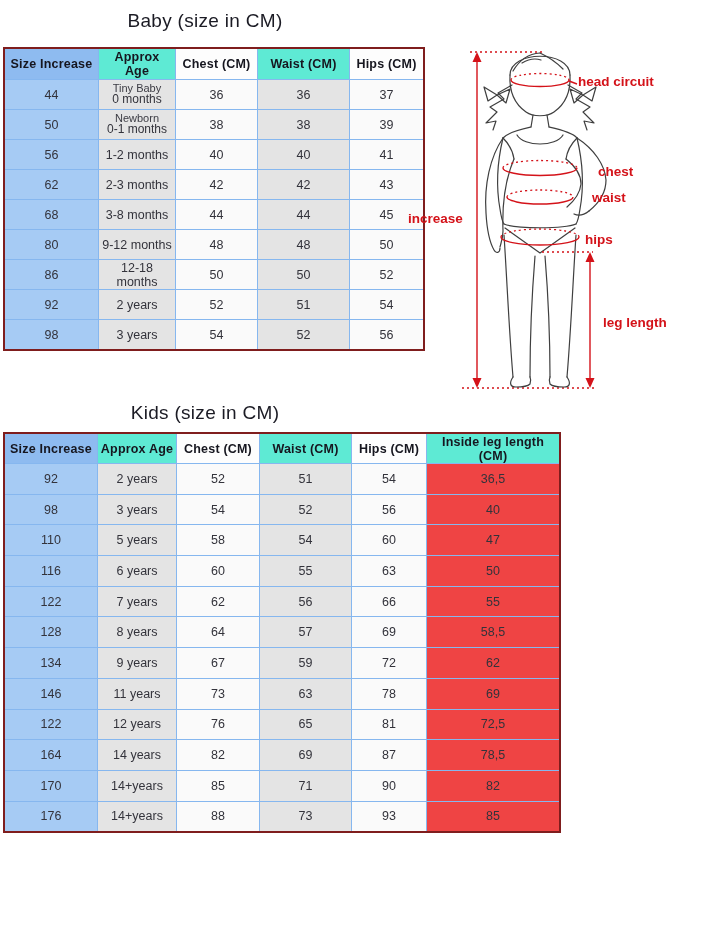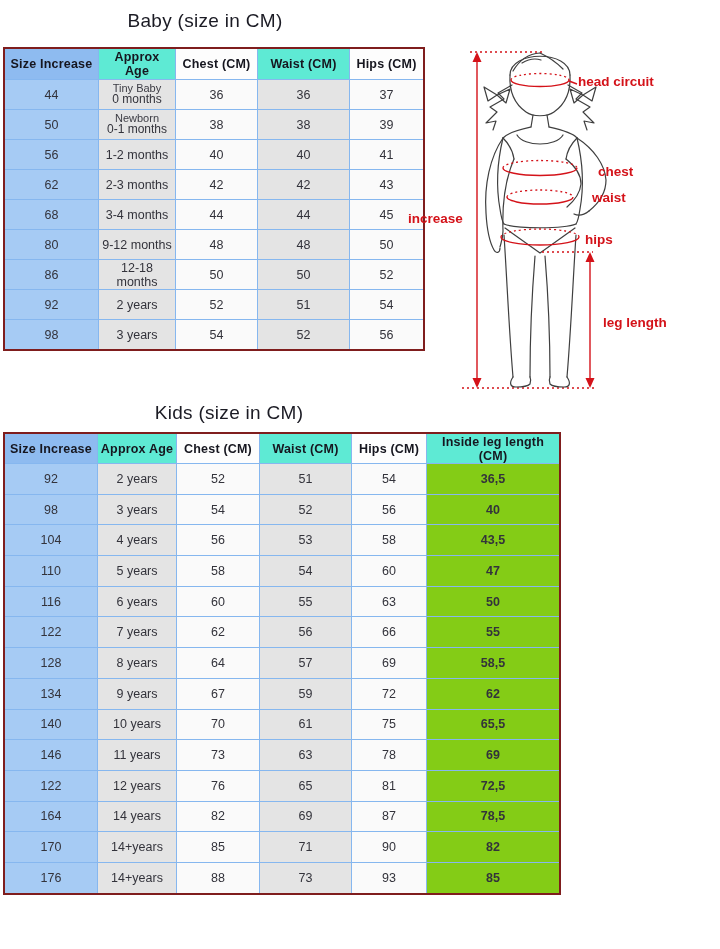--- a/index.html
+++ b/index.html
@@ -2,21 +2,21 @@
 <html><head>
 <meta charset="utf-8">
 <style>
   html,body{margin:0;padding:0;background:#fff;}
   .page{position:relative;width:720px;height:949px;background:#ffffff;
         font-family:"Liberation Sans",sans-serif;overflow:hidden;}
 
   .section-title{position:absolute;left:0;width:410px;text-align:center;
         font-size:19px;font-weight:400;color:#1b1b24;letter-spacing:.3px;}
   .baby-title{top:10px;}
-  .kids-title{top:402px;padding-left:24px;}
+  .kids-title{top:402px;}
 
   table{border-collapse:collapse;table-layout:fixed;position:absolute;
         border:2px solid #7f1d1d;background:#fff;}
   .baby{left:3px;top:47px;width:396px;}
   .kids{left:3px;top:432px;width:527px;}
 
   th,td{border:1px solid #86b7ef;text-align:center;vertical-align:middle;
         padding:0 2px;overflow:hidden;}
   th{font-size:12.5px;font-weight:700;color:#16161f;letter-spacing:.2px;}
   td{font-size:12.5px;color:#33333b;}
@@ -29,21 +29,21 @@
   .kids .c0{width:88px}.kids .c1{width:74px}.kids .c2{width:78px}
   .kids .c3{width:87px}.kids .c4{width:70px}.kids .c5{width:128px}
 
   th.c0{background:#8ebbf0;}
   td.c0{background:#a6cbf4;}
   th.c1,th.c3{background:#5eead4;}
   td.c1,td.c3{background:#e4e4e4;}
   th.c2,th.c4{background:#fdfdfd;}
   td.c2,td.c4{background:#fafafa;}
   th.c5{background:#5eead4;}
-  td.c5{background:#84cc16;font-weight:bold;}
+  td.c5{background:#ef4444;}
 
   td .note{display:block;font-size:11px;line-height:10px;color:#3c3c44;}
   td .main{display:block;font-size:12px;line-height:13px;}
 
   .figure{position:absolute;left:400px;top:35px;width:320px;height:360px;}
   .figure svg{width:100%;height:100%;display:block;}
   .sketch{fill:none;stroke:#3f3f3f;stroke-width:1.2;stroke-linecap:round;stroke-linejoin:round;}
   .redline{fill:none;stroke:#d41219;stroke-width:1.4;}
   .reddash{fill:none;stroke:#d41219;stroke-width:1.3;stroke-dasharray:2,3;}
   .redfill{fill:#d41219;stroke:none;}
@@ -97,21 +97,21 @@
         </tr>
         <tr>
           <td class="c0">62</td>
           <td class="c1">2-3 months</td>
           <td class="c2">42</td>
           <td class="c3">42</td>
           <td class="c4">43</td>
         </tr>
         <tr>
           <td class="c0">68</td>
-          <td class="c1">3-4 months</td>
+          <td class="c1">3-8 months</td>
           <td class="c2">44</td>
           <td class="c3">44</td>
           <td class="c4">45</td>
         </tr>
         <tr>
           <td class="c0">80</td>
           <td class="c1">9-12 months</td>
           <td class="c2">48</td>
           <td class="c3">48</td>
           <td class="c4">50</td>
@@ -164,28 +164,20 @@
         </tr>
         <tr>
           <td class="c0">98</td>
           <td class="c1">3 years</td>
           <td class="c2">54</td>
           <td class="c3">52</td>
           <td class="c4">56</td>
           <td class="c5">40</td>
         </tr>
         <tr>
-          <td class="c0">104</td>
-          <td class="c1">4 years</td>
-          <td class="c2">56</td>
-          <td class="c3">53</td>
-          <td class="c4">58</td>
-          <td class="c5">43,5</td>
-        </tr>
-        <tr>
           <td class="c0">110</td>
           <td class="c1">5 years</td>
           <td class="c2">58</td>
           <td class="c3">54</td>
           <td class="c4">60</td>
           <td class="c5">47</td>
         </tr>
         <tr>
           <td class="c0">116</td>
           <td class="c1">6 years</td>
@@ -210,28 +202,20 @@
           <td class="c4">69</td>
           <td class="c5">58,5</td>
         </tr>
         <tr>
           <td class="c0">134</td>
           <td class="c1">9 years</td>
           <td class="c2">67</td>
           <td class="c3">59</td>
           <td class="c4">72</td>
           <td class="c5">62</td>
-        </tr>
-        <tr>
-          <td class="c0">140</td>
-          <td class="c1">10 years</td>
-          <td class="c2">70</td>
-          <td class="c3">61</td>
-          <td class="c4">75</td>
-          <td class="c5">65,5</td>
         </tr>
         <tr>
           <td class="c0">146</td>
           <td class="c1">11 years</td>
           <td class="c2">73</td>
           <td class="c3">63</td>
           <td class="c4">78</td>
           <td class="c5">69</td>
         </tr>
         <tr>

